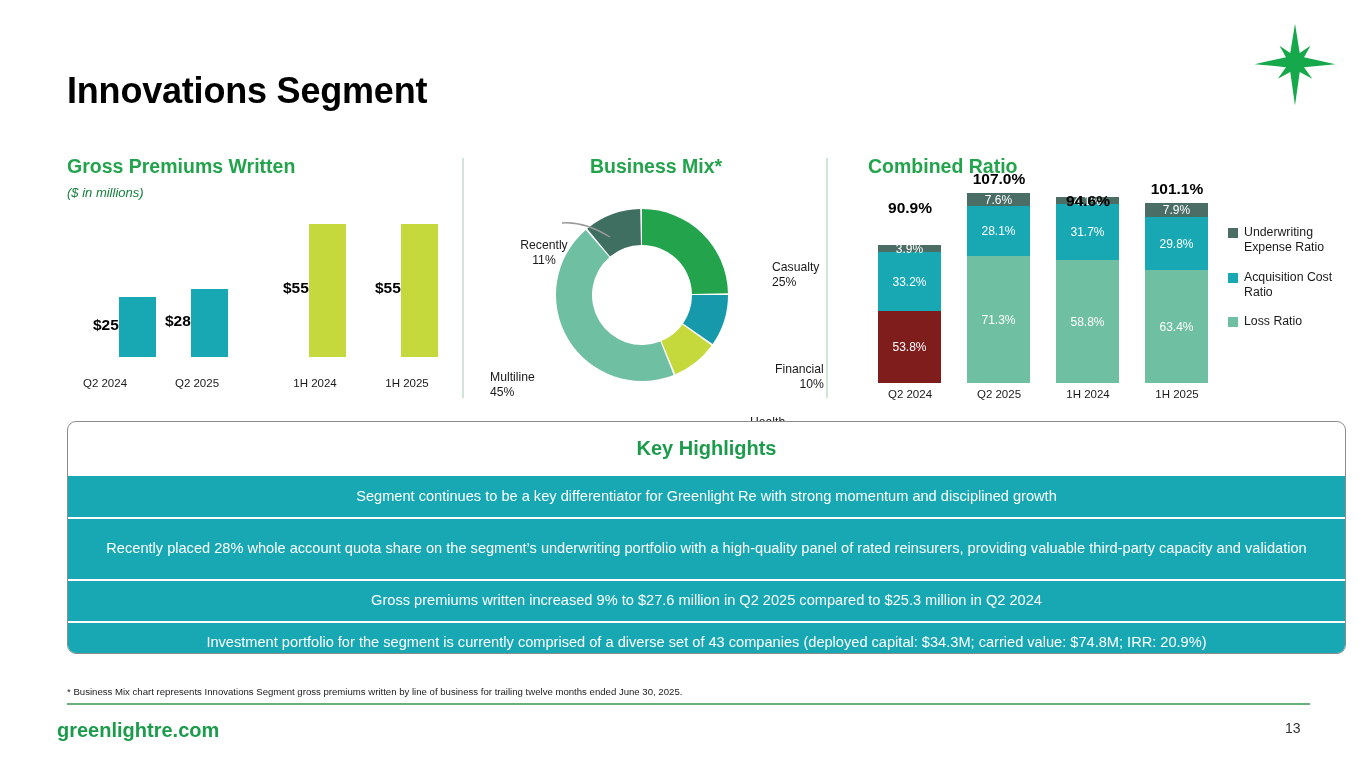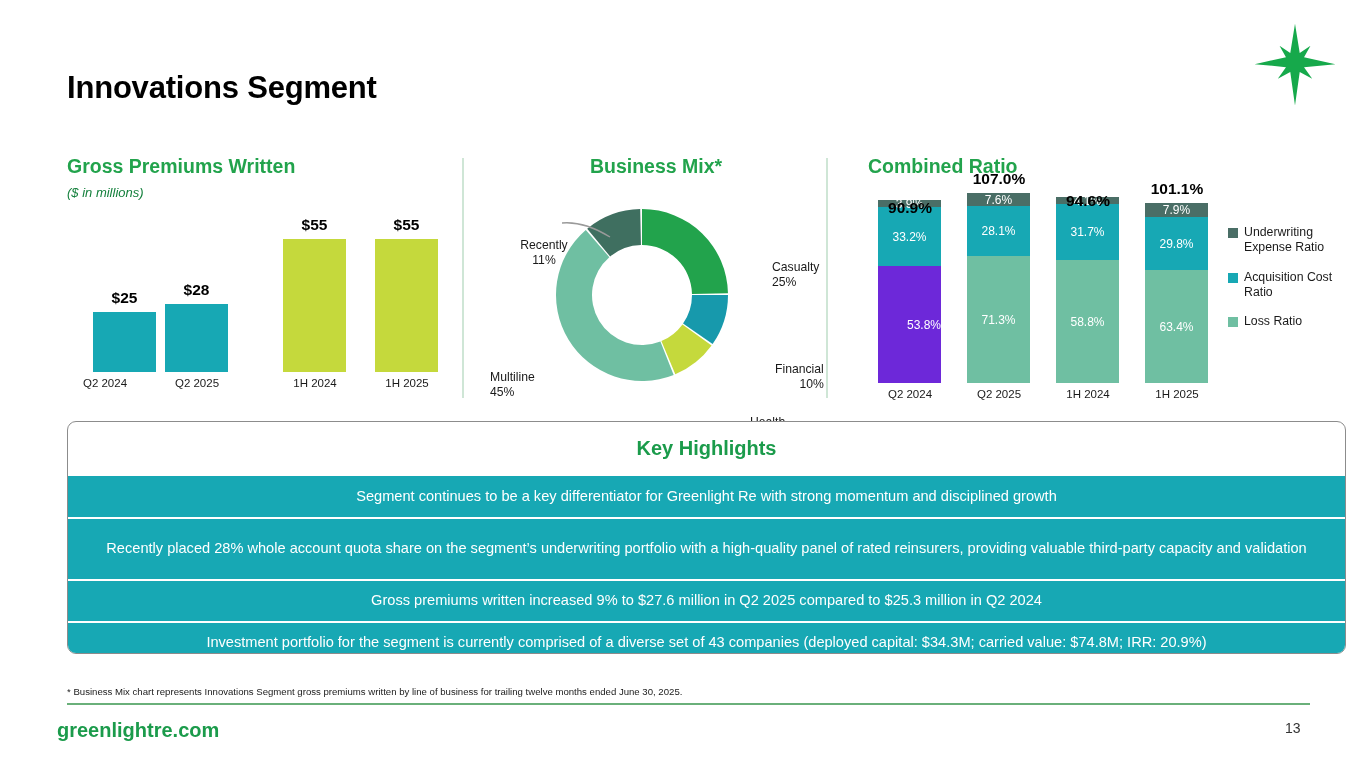--- a/index.html
+++ b/index.html
@@ -10,41 +10,41 @@
     overflow: hidden;
   }
   .slide { position: relative; width: 1365px; height: 768px; background:#fff; }
 
   
   .logo { position:absolute; left:1252px; top:22px; width:86px; height:86px; }
 
   
   .slide-title {
     position:absolute; left:67px; top:70px;
-    font-size:31px; font-weight:bold; color:#000; letter-spacing:-0.2px;
+    font-size:36px; font-weight:bold; color:#000; letter-spacing:-0.2px;
   }
 
   
   .panels { position:absolute; left:0; top:155px; width:1365px; height:255px; }
   .divider { position:absolute; top:3px; width:2px; height:240px; background:#cfe6d6; }
   .div-1 { left:462px; }
   .div-2 { left:826px; }
 
   .panel-title {
     font-size:19.5px; font-weight:bold; color:#22a34c;
     font-family:"Liberation Sans", sans-serif;
   }
 
   
   .gpw { position:absolute; left:67px; top:0px; width:380px; height:255px; }
   .gpw-sub { font-size:13px; font-style:italic; color:#15803d; margin-top:7px; }
   .gpw-plot { position:absolute; left:0; top:72px; width:370px; height:145px; }
   .gpw-bar-wrap {
-    position:absolute; bottom:0; width:63px;
-    display:flex; flex-direction:column; justify-content:flex-end; align-items:center;
+    position:absolute; bottom:15px; width:63px;
+    display:flex; flex-direction:row; justify-content:flex-end; align-items:center;
   }
   .gpw-val { font-size:15.5px; font-weight:bold; color:#000; margin-bottom:5px; }
   .gpw-bar { width:63px; }
   .gpw-axis { position:absolute; left:0; top:222px; width:370px; height:20px; }
   .gpw-cat {
     position:absolute; width:80px; text-align:center;
     font-size:11.5px; color:#1a1a1a;
   }
 
   
@@ -196,21 +196,21 @@
       <div class="panel-title">Combined Ratio</div>
       <div class="cr-plot" id="cr-plot">
           <div class="cr-col" style="left: 10px; height: 190px;">
             <div class="cr-stack">
               <div class="cr-seg" style="height: 7px; background: rgb(74, 110, 102);">
                 <span>3.9%</span>
               </div>
               <div class="cr-seg" style="height: 59px; background: rgb(23, 168, 180);">
                 <span>33.2%</span>
               </div>
-              <div class="cr-seg" style="height: 117px; background: #6d28d9; justify-content: flex-end;">
+              <div class="cr-seg" style="height: 72px; background: #7f1d1d;">
                 <span>53.8%</span>
               </div>
             </div>
             <div class="cr-total" style="bottom: 166px;">90.9%</div>
           </div>
           <div class="cr-col" style="left: 99px; height: 190px;">
             <div class="cr-stack">
               <div class="cr-seg" style="height: 13px; background: rgb(74, 110, 102);">
                 <span>7.6%</span>
               </div>

